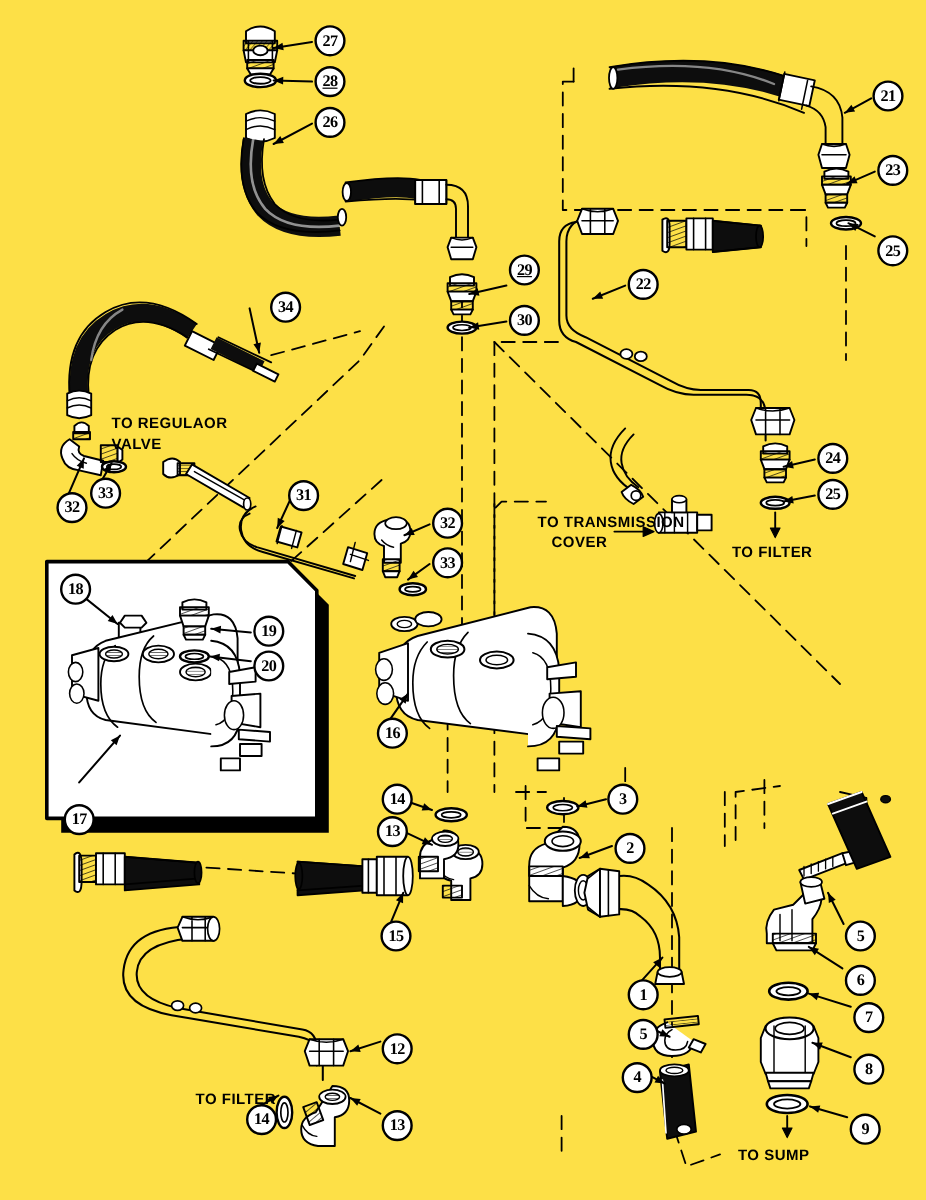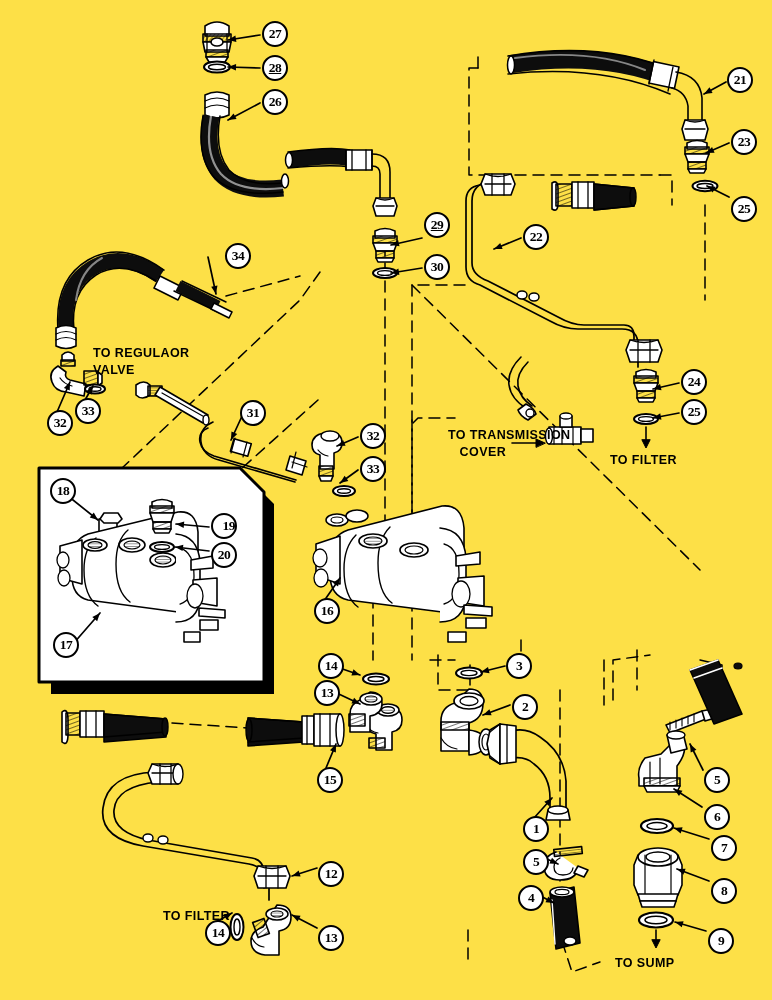--- a/index.html
+++ b/index.html
@@ -664,27 +664,27 @@
       </div>
       <div class="callout" style="left: 360px; top: 423px;">
         <span>32</span>
       </div>
       <div class="callout" style="left: 360px; top: 456px;">
         <span>33</span>
       </div>
       <div class="callout" style="left: 50px; top: 478px;">
         <span>18</span>
       </div>
-      <div class="callout" style="left: 211px; top: 513px; justify-content: flex-end;">
+      <div class="callout" style="left: 211px; top: 513px;">
         <span>19</span>
       </div>
       <div class="callout" style="left: 211px; top: 542px;">
         <span>20</span>
       </div>
-      <div class="callout" style="left: 53px; top: 632px;">
+      <div class="callout" style="left: 53px; top: 670px;">
         <span>17</span>
       </div>
       <div class="callout" style="left: 314px; top: 598px;">
         <span>16</span>
       </div>
       <div class="callout" style="left: 318px; top: 653px;">
         <span>14</span>
       </div>
       <div class="callout" style="left: 314px; top: 680px;">
         <span>13</span>

